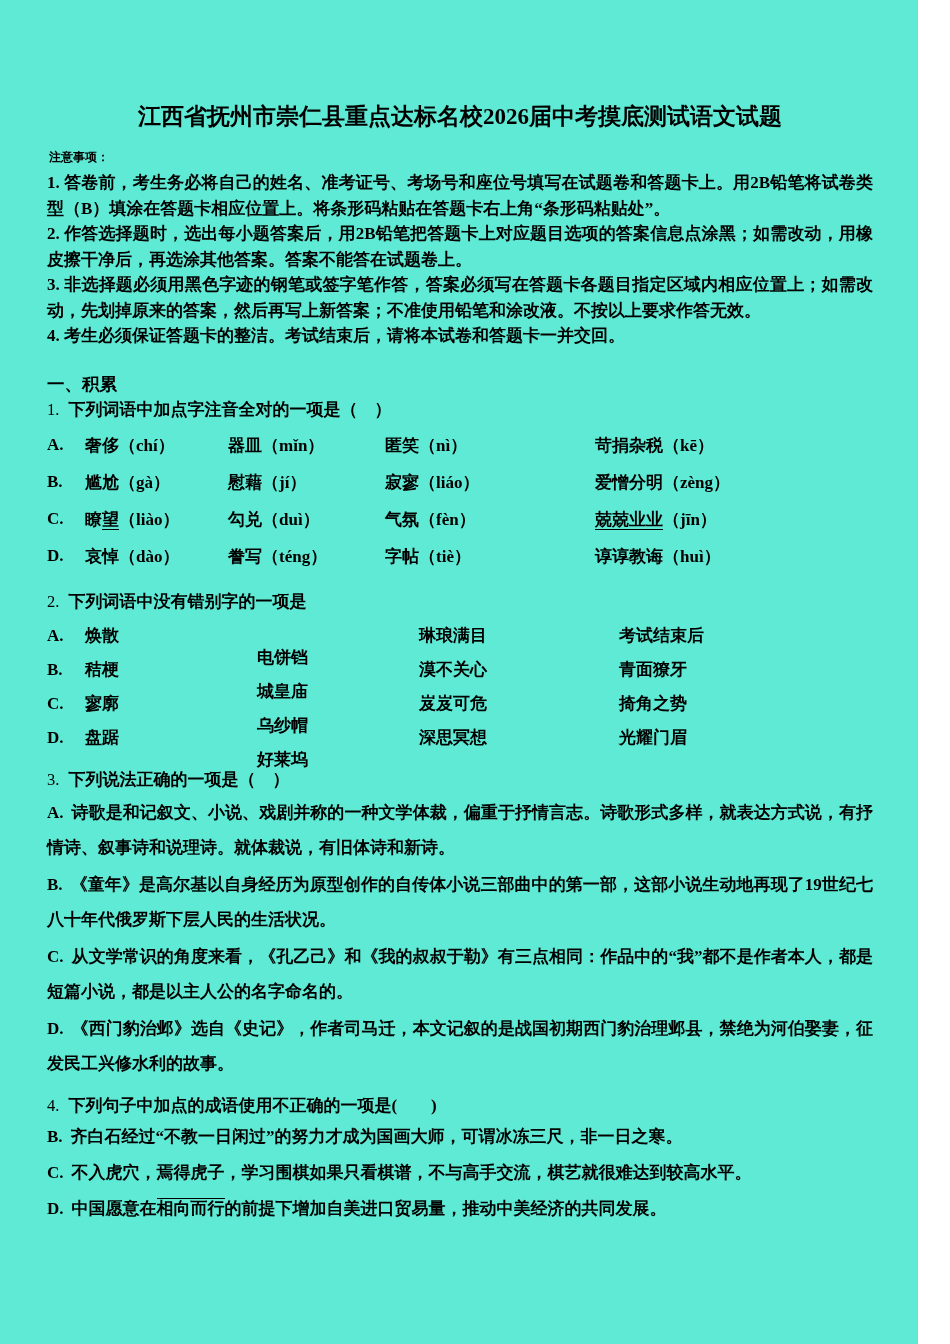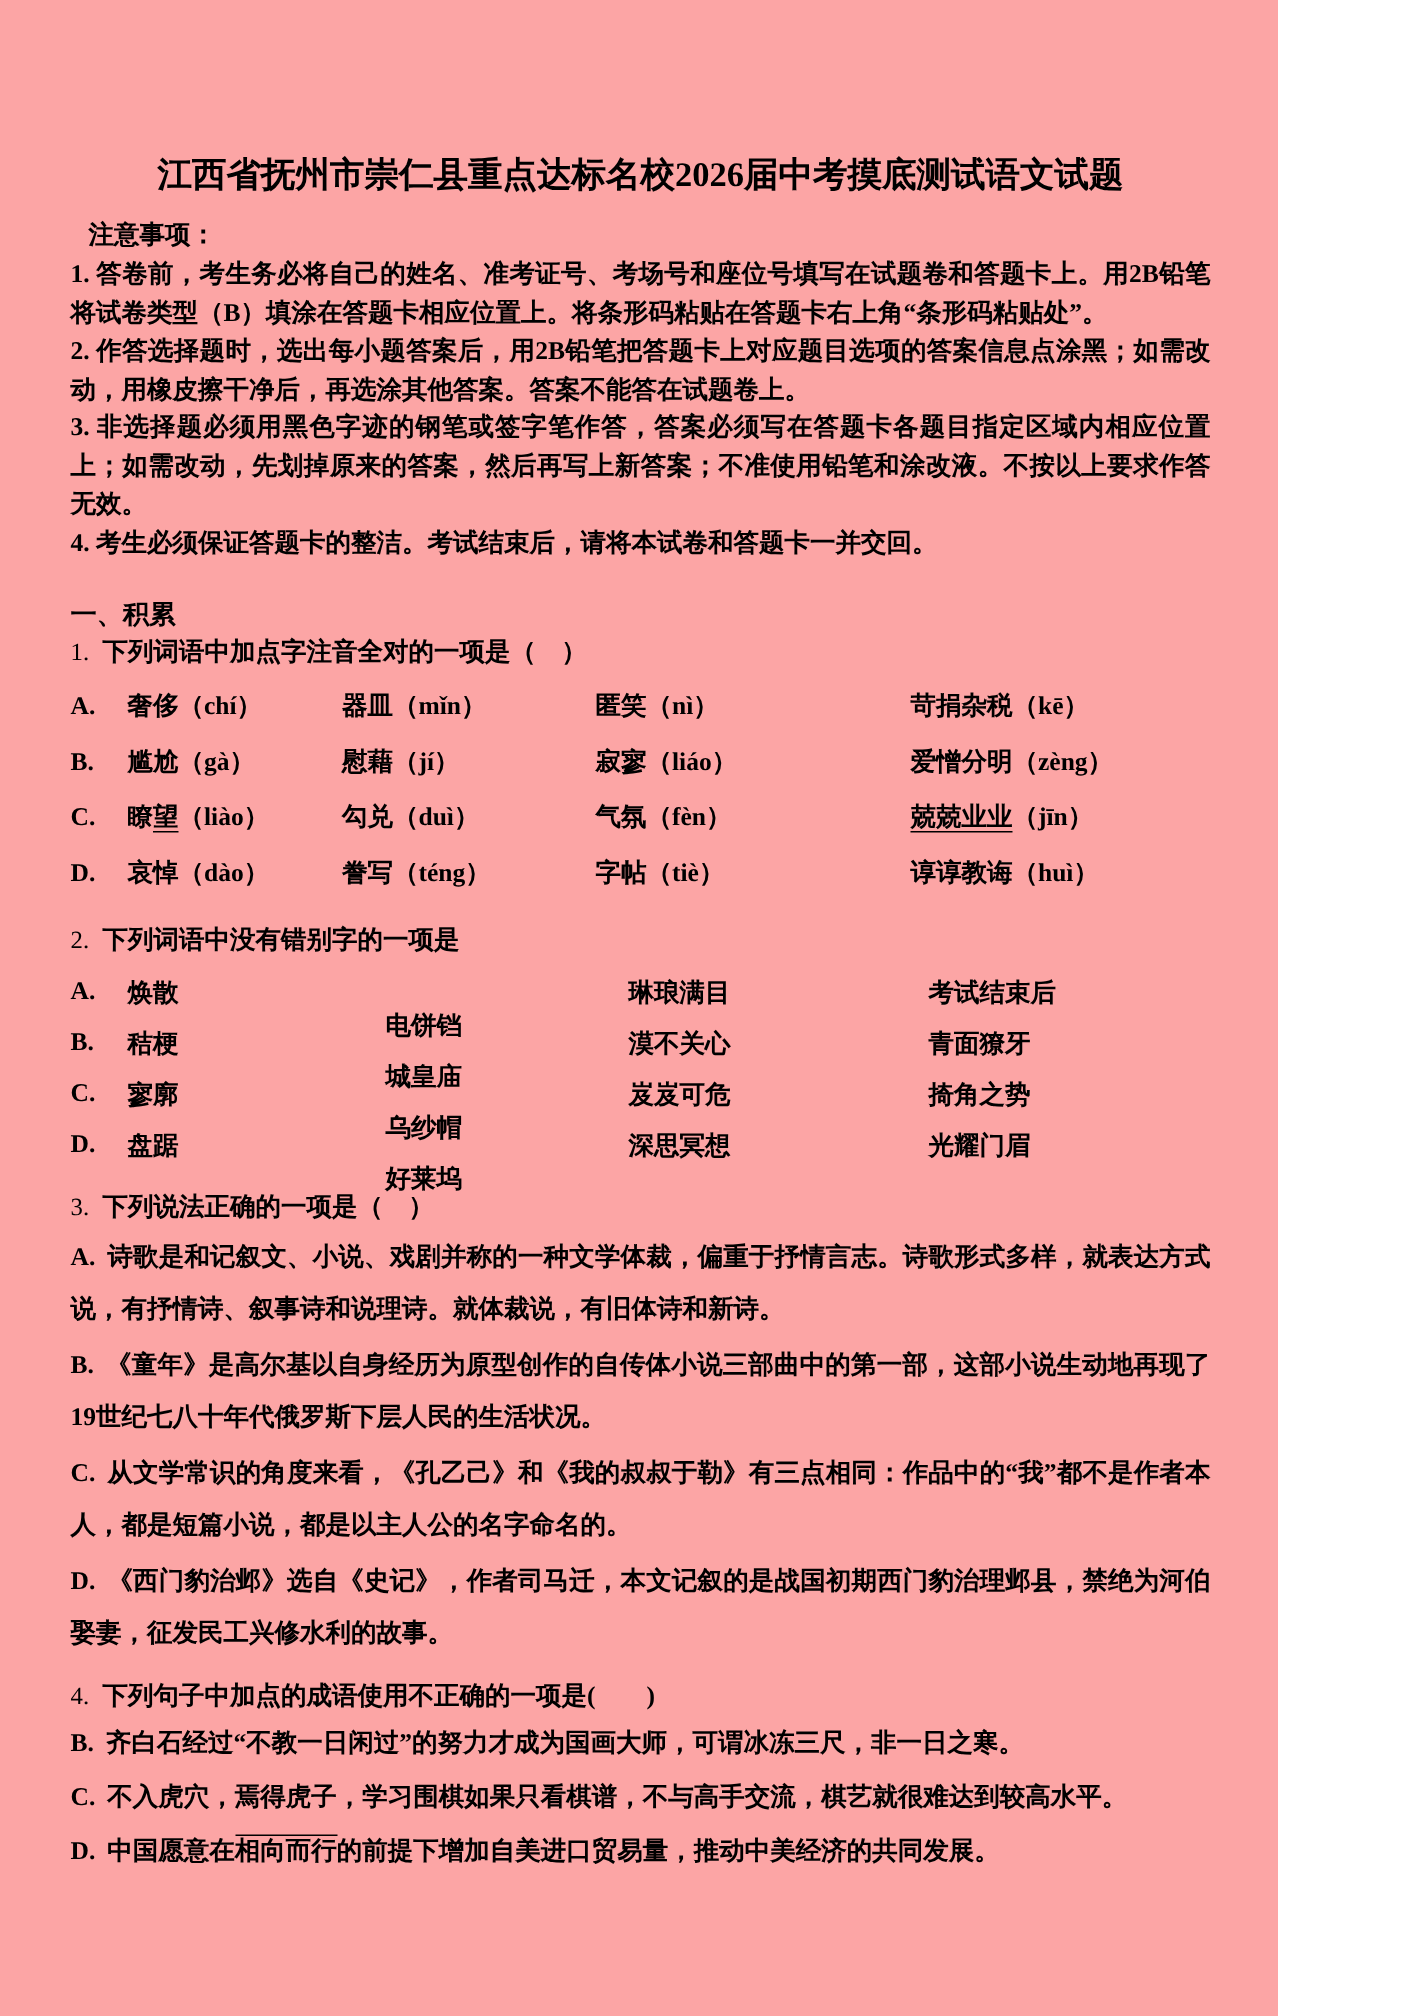--- a/index.html
+++ b/index.html
@@ -1,38 +1,38 @@
 <!DOCTYPE html>
 <html><head>
 <meta charset="utf-8">
 <style>
   html,body{margin:0;padding:0;background:#ffffff;}
   .page{
-    width:852px;height:1344px;box-sizing:border-box;
+    width:918px;height:1344px;box-sizing:border-box;
     padding:100px 45px 0 47px;
-    background:#fca5a5;color:#000;
+    background:#5eead4;color:#000;
     font-family:"Liberation Serif","DejaVu Sans",serif;
     font-weight:700;overflow:hidden;
   }
   .title{font-size:23px;line-height:34px;text-align:center;margin:0 0 10px;font-weight:700;}
-  .notice-head{font-size:17px;line-height:26px;margin:8px 12px 0;}
+  .notice-head{font-size:12px;line-height:26px;margin:8px 2px 0;}
   .notice-item{font-size:17px;line-height:25.5px;margin:0;text-align:justify;}
   .section-head{font-size:17.5px;line-height:26px;margin:22px 0 0;}
   .stem{font-size:17px;line-height:26px;margin:0 0 0;}
   .stem.sp1{margin-top:14px;}
   .stem.sp2{margin-top:12px;}
   .qnum{font-weight:400;font-size:16.5px;margin-right:9px;}
   .row{display:flex;font-size:17px;align-items:center;}
   .q1row{height:37px;}
   .q2row{height:34px;}
   .rows{margin-top:4px;}
   .olabel{width:38px;flex:0 0 38px;}
   .q1c1{flex:0 0 143px;}
   .q1c2{flex:0 0 157px;}
-  .q1c3{flex:0 0 210px;margin-left:12px;}
+  .q1c3{flex:0 0 210px;}
   .q2c1{flex:0 0 172px;}
   .q2c2{flex:0 0 162px;margin-top:44px;}
   .q2c3{flex:0 0 200px;}
   .cflex{flex:1 1 auto;}
   .opt-par{font-size:17px;line-height:35px;margin:2px 0;text-align:justify;}
   .opt-par .olabel-in{margin-right:8px;}
   .q4 .opt-par{line-height:36px;margin:0;}
   .u{border-bottom:1.6px solid #000;}
   .o{border-top:1.6px solid #000;}
 </style>

